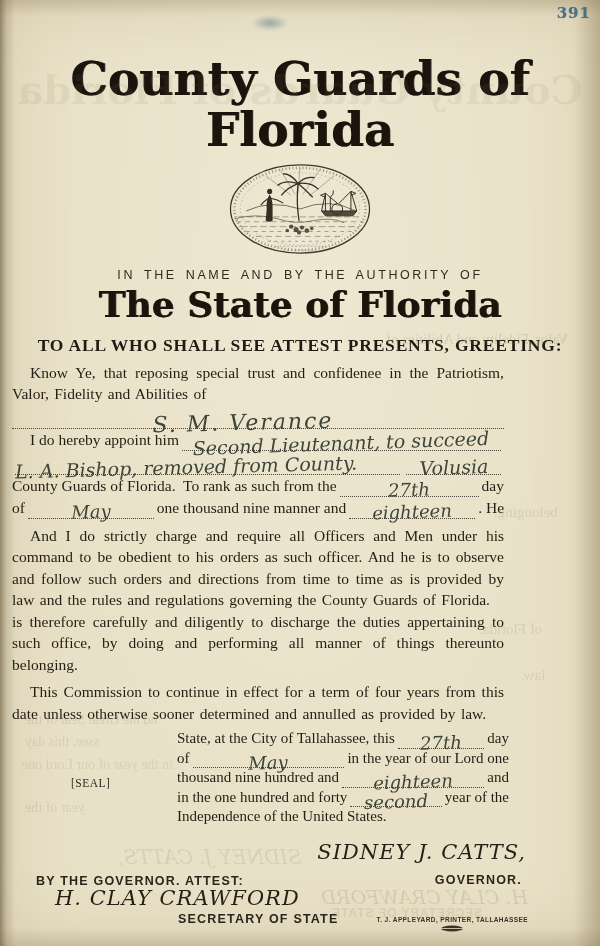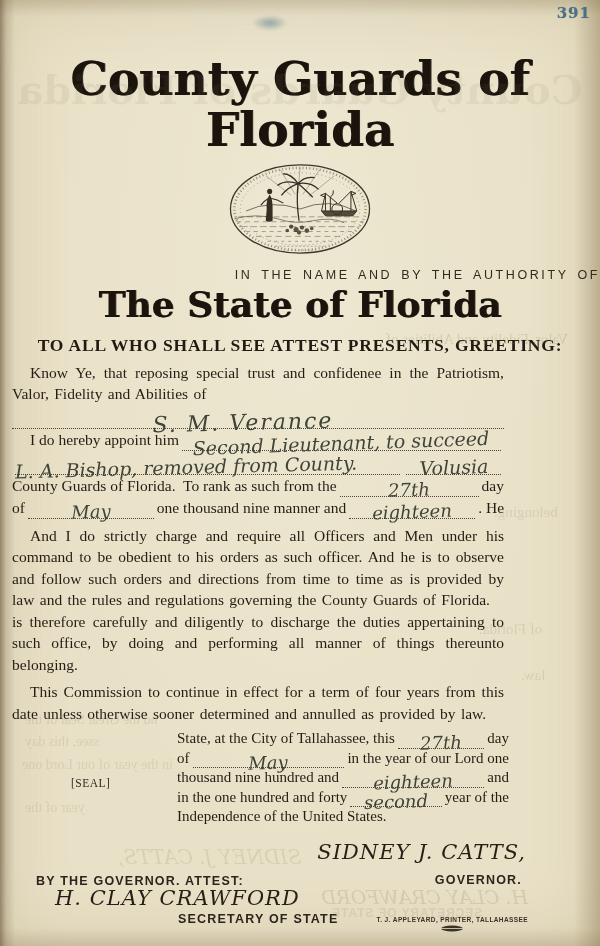--- a/index.html
+++ b/index.html
@@ -25,21 +25,21 @@
     background:radial-gradient(ellipse, rgba(70,110,135,.5), rgba(70,110,135,0) 70%);
     filter:blur(1px);
   }
   .blackletter{
     font-family:"DejaVu Serif",serif;font-weight:bold;color:#1a140d;
     text-shadow:0.8px 0 0 rgba(26,20,13,.85);
   }
   .title{margin:54px 0 0;text-align:center;font-size:47px;line-height:1.08;letter-spacing:0;}
   .seal-wrap{margin:6px auto 0;width:150px;height:94px;}
   .authority{
-    margin-top:12px;text-align:right;
+    margin-top:12px;text-align:center;
     font-family:"Liberation Sans",sans-serif;font-size:12.5px;letter-spacing:2.6px;word-spacing:3px;
     color:#322a1f;
   }
   .state-title{margin:2px 0 0;text-align:center;font-size:36px;line-height:1.15;}
   .greeting{
     margin-top:10px;text-align:center;font-weight:bold;font-size:17.5px;letter-spacing:.8px;
     color:#201a12;
   }
   .doc-body{width:492px;margin-left:12px;font-size:15.5px;line-height:21.5px;}
   .para{margin:0;text-align:justify;word-spacing:1.5px;}

